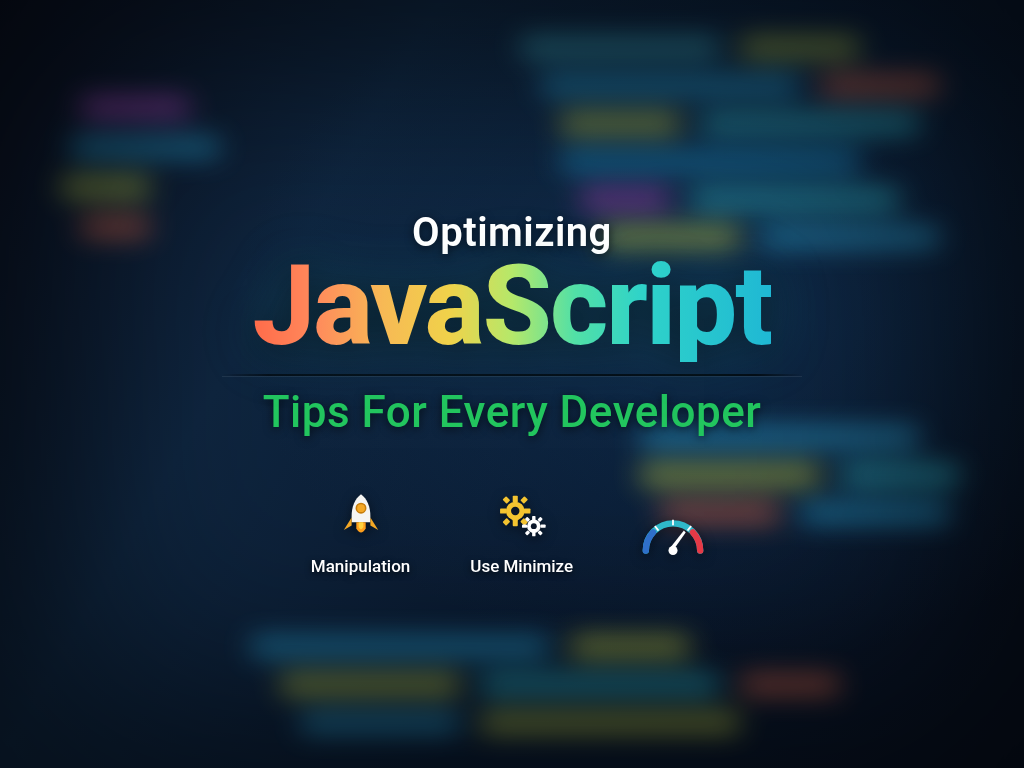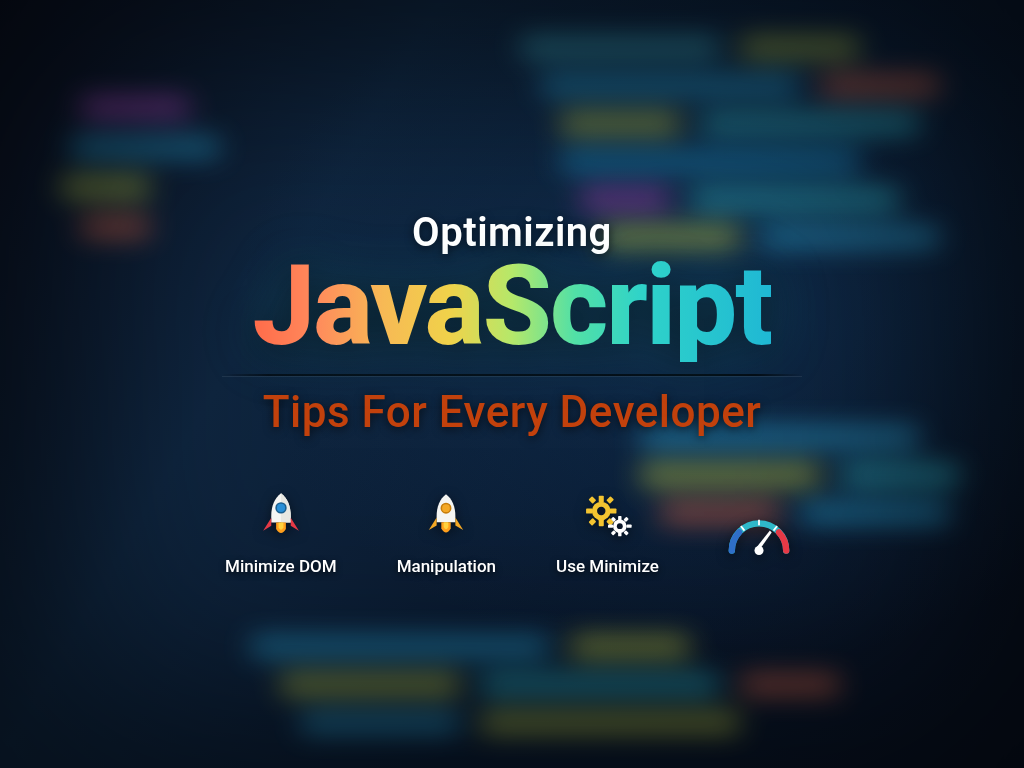--- a/index.html
+++ b/index.html
@@ -71,21 +71,21 @@
   filter: drop-shadow(0 4px 18px rgba(0,0,0,0.55)) drop-shadow(0 0 28px rgba(40,200,200,0.2));
 }
 .divider {
   width: 580px;
   height: 2px;
   background: linear-gradient(90deg, transparent 0%, rgba(0,0,0,0.6) 8%, rgba(0,0,0,0.7) 92%, transparent 100%);
   margin: 12px 0 10px;
   box-shadow: 0 1px 0 rgba(255,255,255,0.08);
 }
 .subtitle {
-  color: #c2410c;
+  color: #22c55e;
   font-size: 44px;
   font-weight: 500;
   letter-spacing: 0.5px;
   text-shadow: 0 2px 10px rgba(0,0,0,0.65);
   text-align: right;
 }
 .tips-row {
   display: flex;
   gap: 60px;
   margin-top: 48px;
@@ -150,34 +150,20 @@
 <div class="vignette"></div>
 
 <div class="content">
   <div class="supertitle">Optimizing</div>
   <div class="title">JavaScript</div>
   <div class="divider"></div>
   <div class="subtitle">Tips For Every Developer</div>
 
   <div class="tips-row">
 
-    <div class="tip">
-      <div class="icon-slot">
-        <svg viewBox="0 0 64 64" width="52" height="52">
-          <path d="M32 4 C40 10 44 20 44 32 L44 40 L20 40 L20 32 C20 20 24 10 32 4 Z" fill="#f5f5f2"></path>
-          <path d="M32 4 C40 10 44 20 44 32 L44 40 L32 40 Z" fill="#e8e8e2"></path>
-          <circle cx="32" cy="22" r="6" fill="#2a8fd6" stroke="#1a5f8f" stroke-width="2"></circle>
-          <path d="M20 34 L10 50 L20 44 Z" fill="#e63946"></path>
-          <path d="M44 34 L54 50 L44 44 Z" fill="#e63946"></path>
-          <path d="M26 40 L26 48 Q32 58 38 48 L38 40 Z" fill="#ff9f1c"></path>
-          <path d="M29 40 L29 46 Q32 52 35 46 L35 40 Z" fill="#ffd23f"></path>
-        </svg>
-      </div>
-      <div class="tip-label">Minimize DOM</div>
-    </div>
 
     <div class="tip">
       <div class="icon-slot">
         <svg viewBox="0 0 64 64" width="50" height="50">
           <path d="M32 4 C40 10 44 20 44 32 L44 40 L20 40 L20 32 C20 20 24 10 32 4 Z" fill="#f5f5f2"></path>
           <circle cx="32" cy="22" r="6" fill="#f4a825" stroke="#c77d0a" stroke-width="2"></circle>
           <path d="M20 34 L10 50 L20 44 Z" fill="#f4a825"></path>
           <path d="M44 34 L54 50 L44 44 Z" fill="#f4a825"></path>
           <path d="M26 40 L26 48 Q32 58 38 48 L38 40 Z" fill="#ff9f1c"></path>
           <path d="M29 40 L29 46 Q32 52 35 46 L35 40 Z" fill="#ffd23f"></path>

